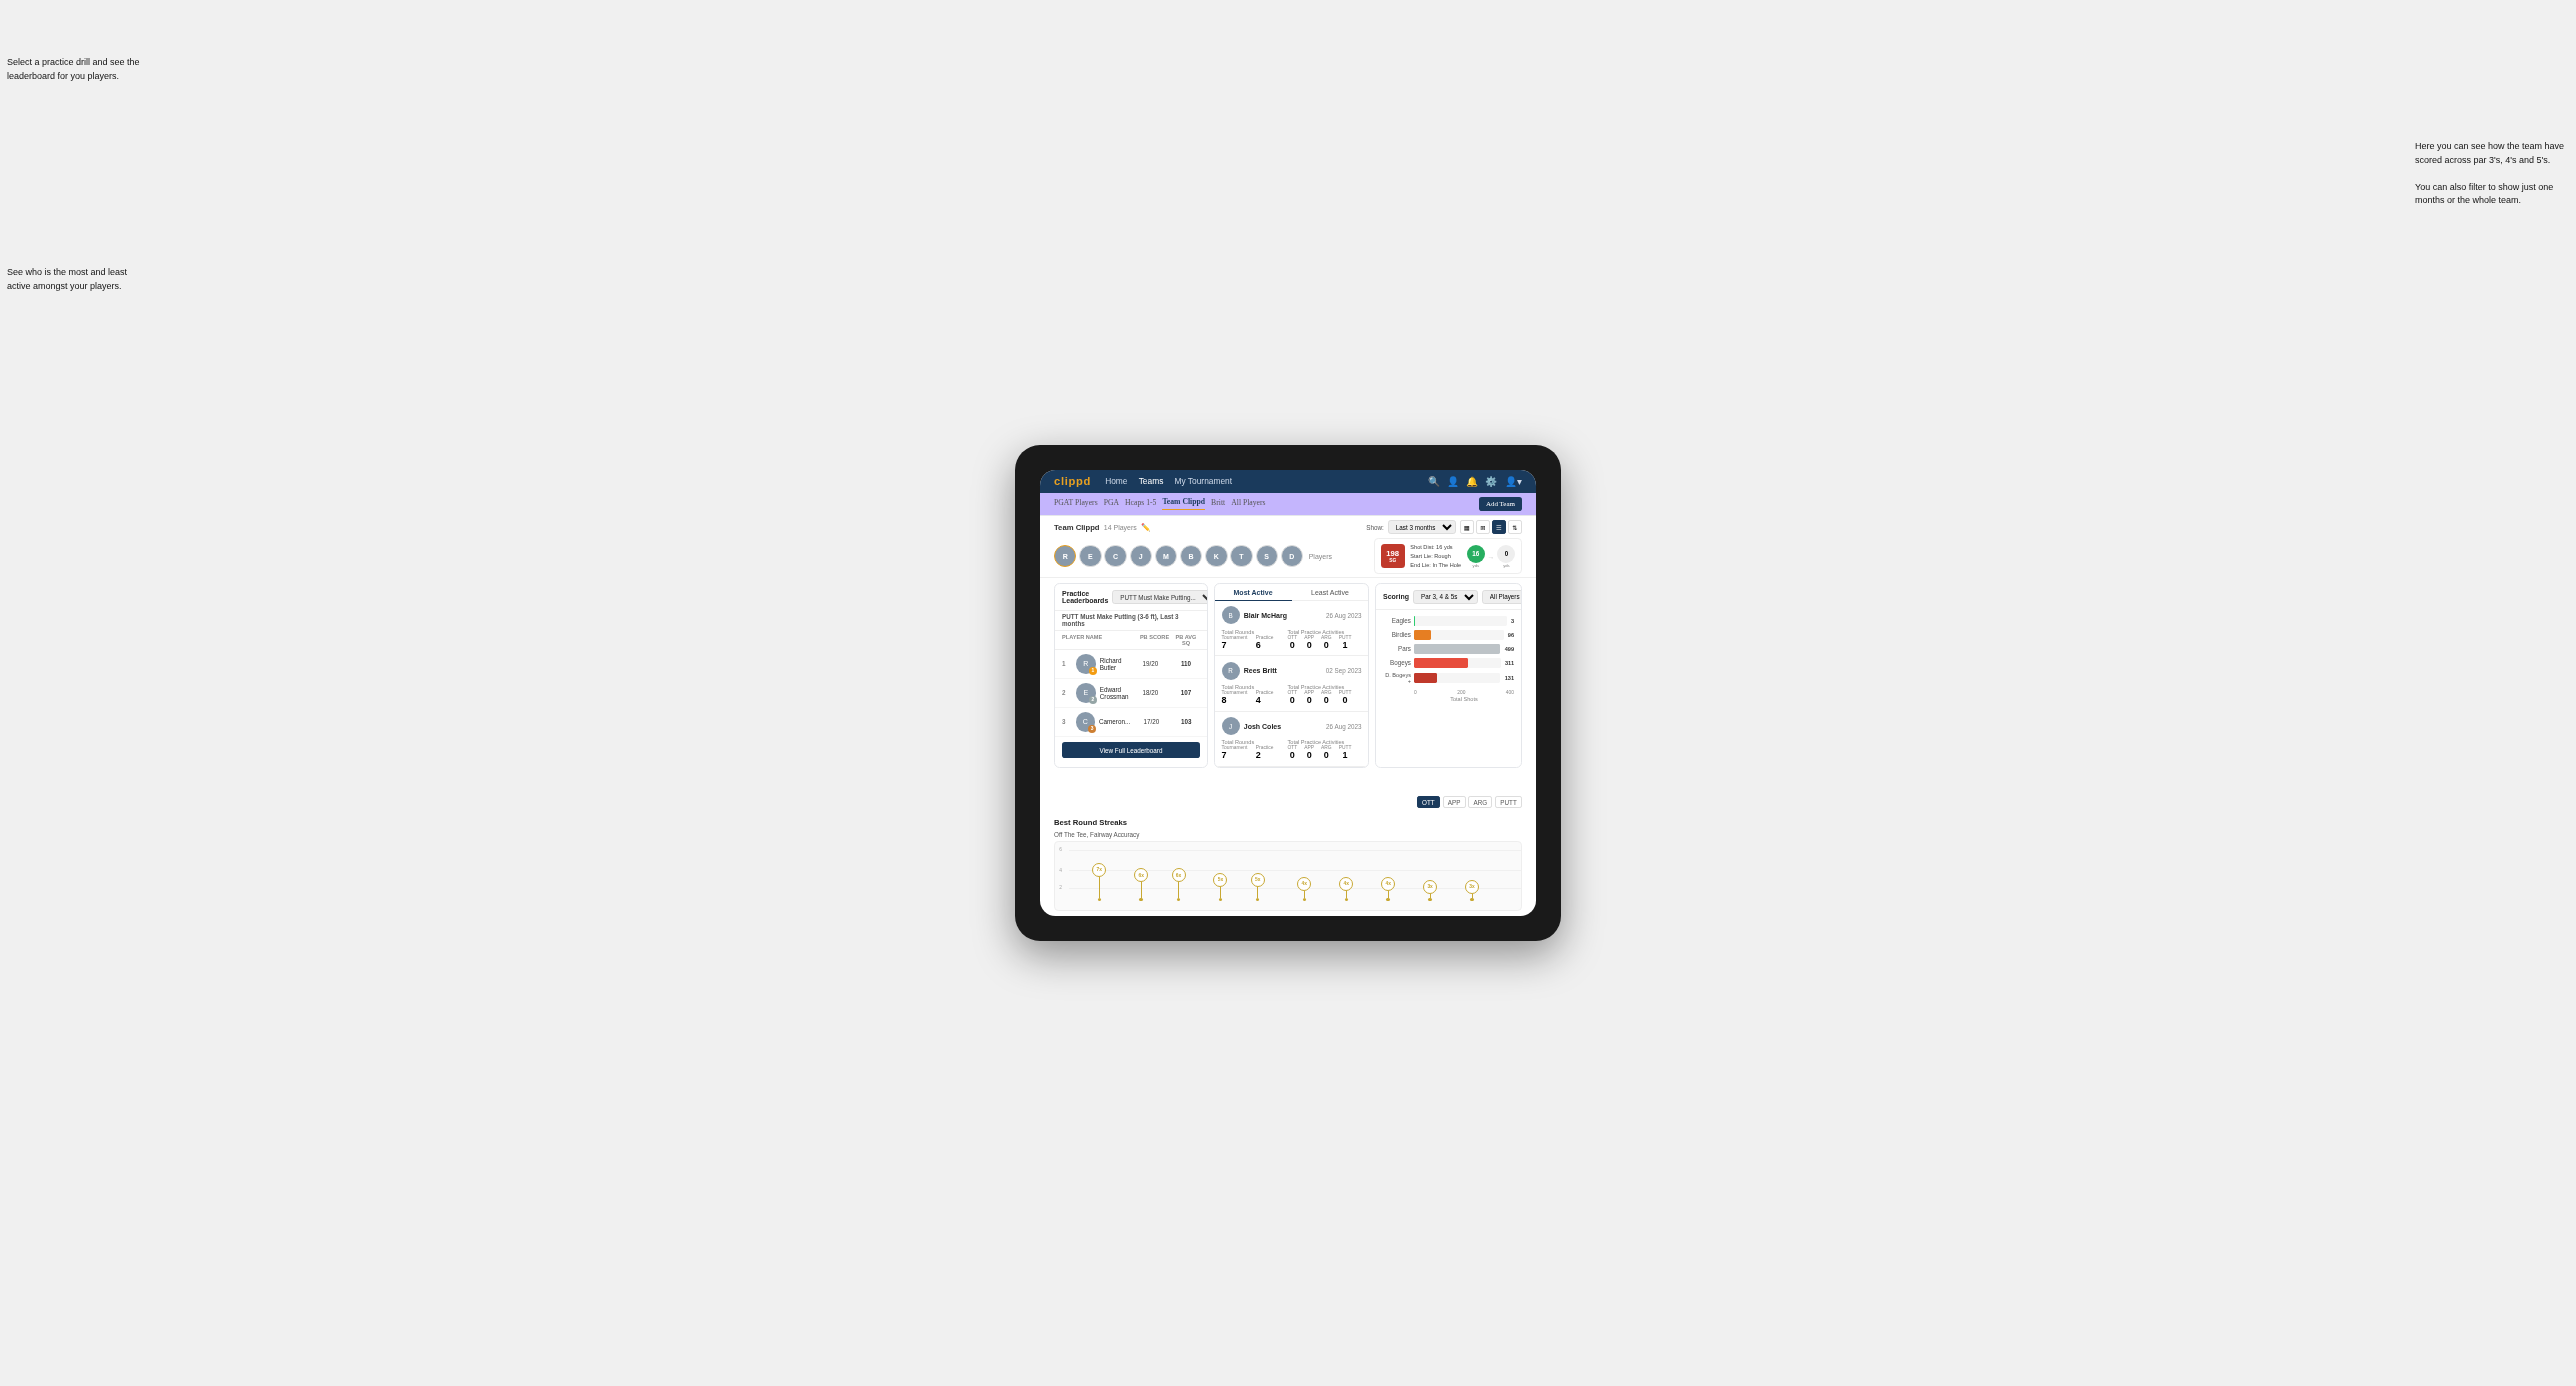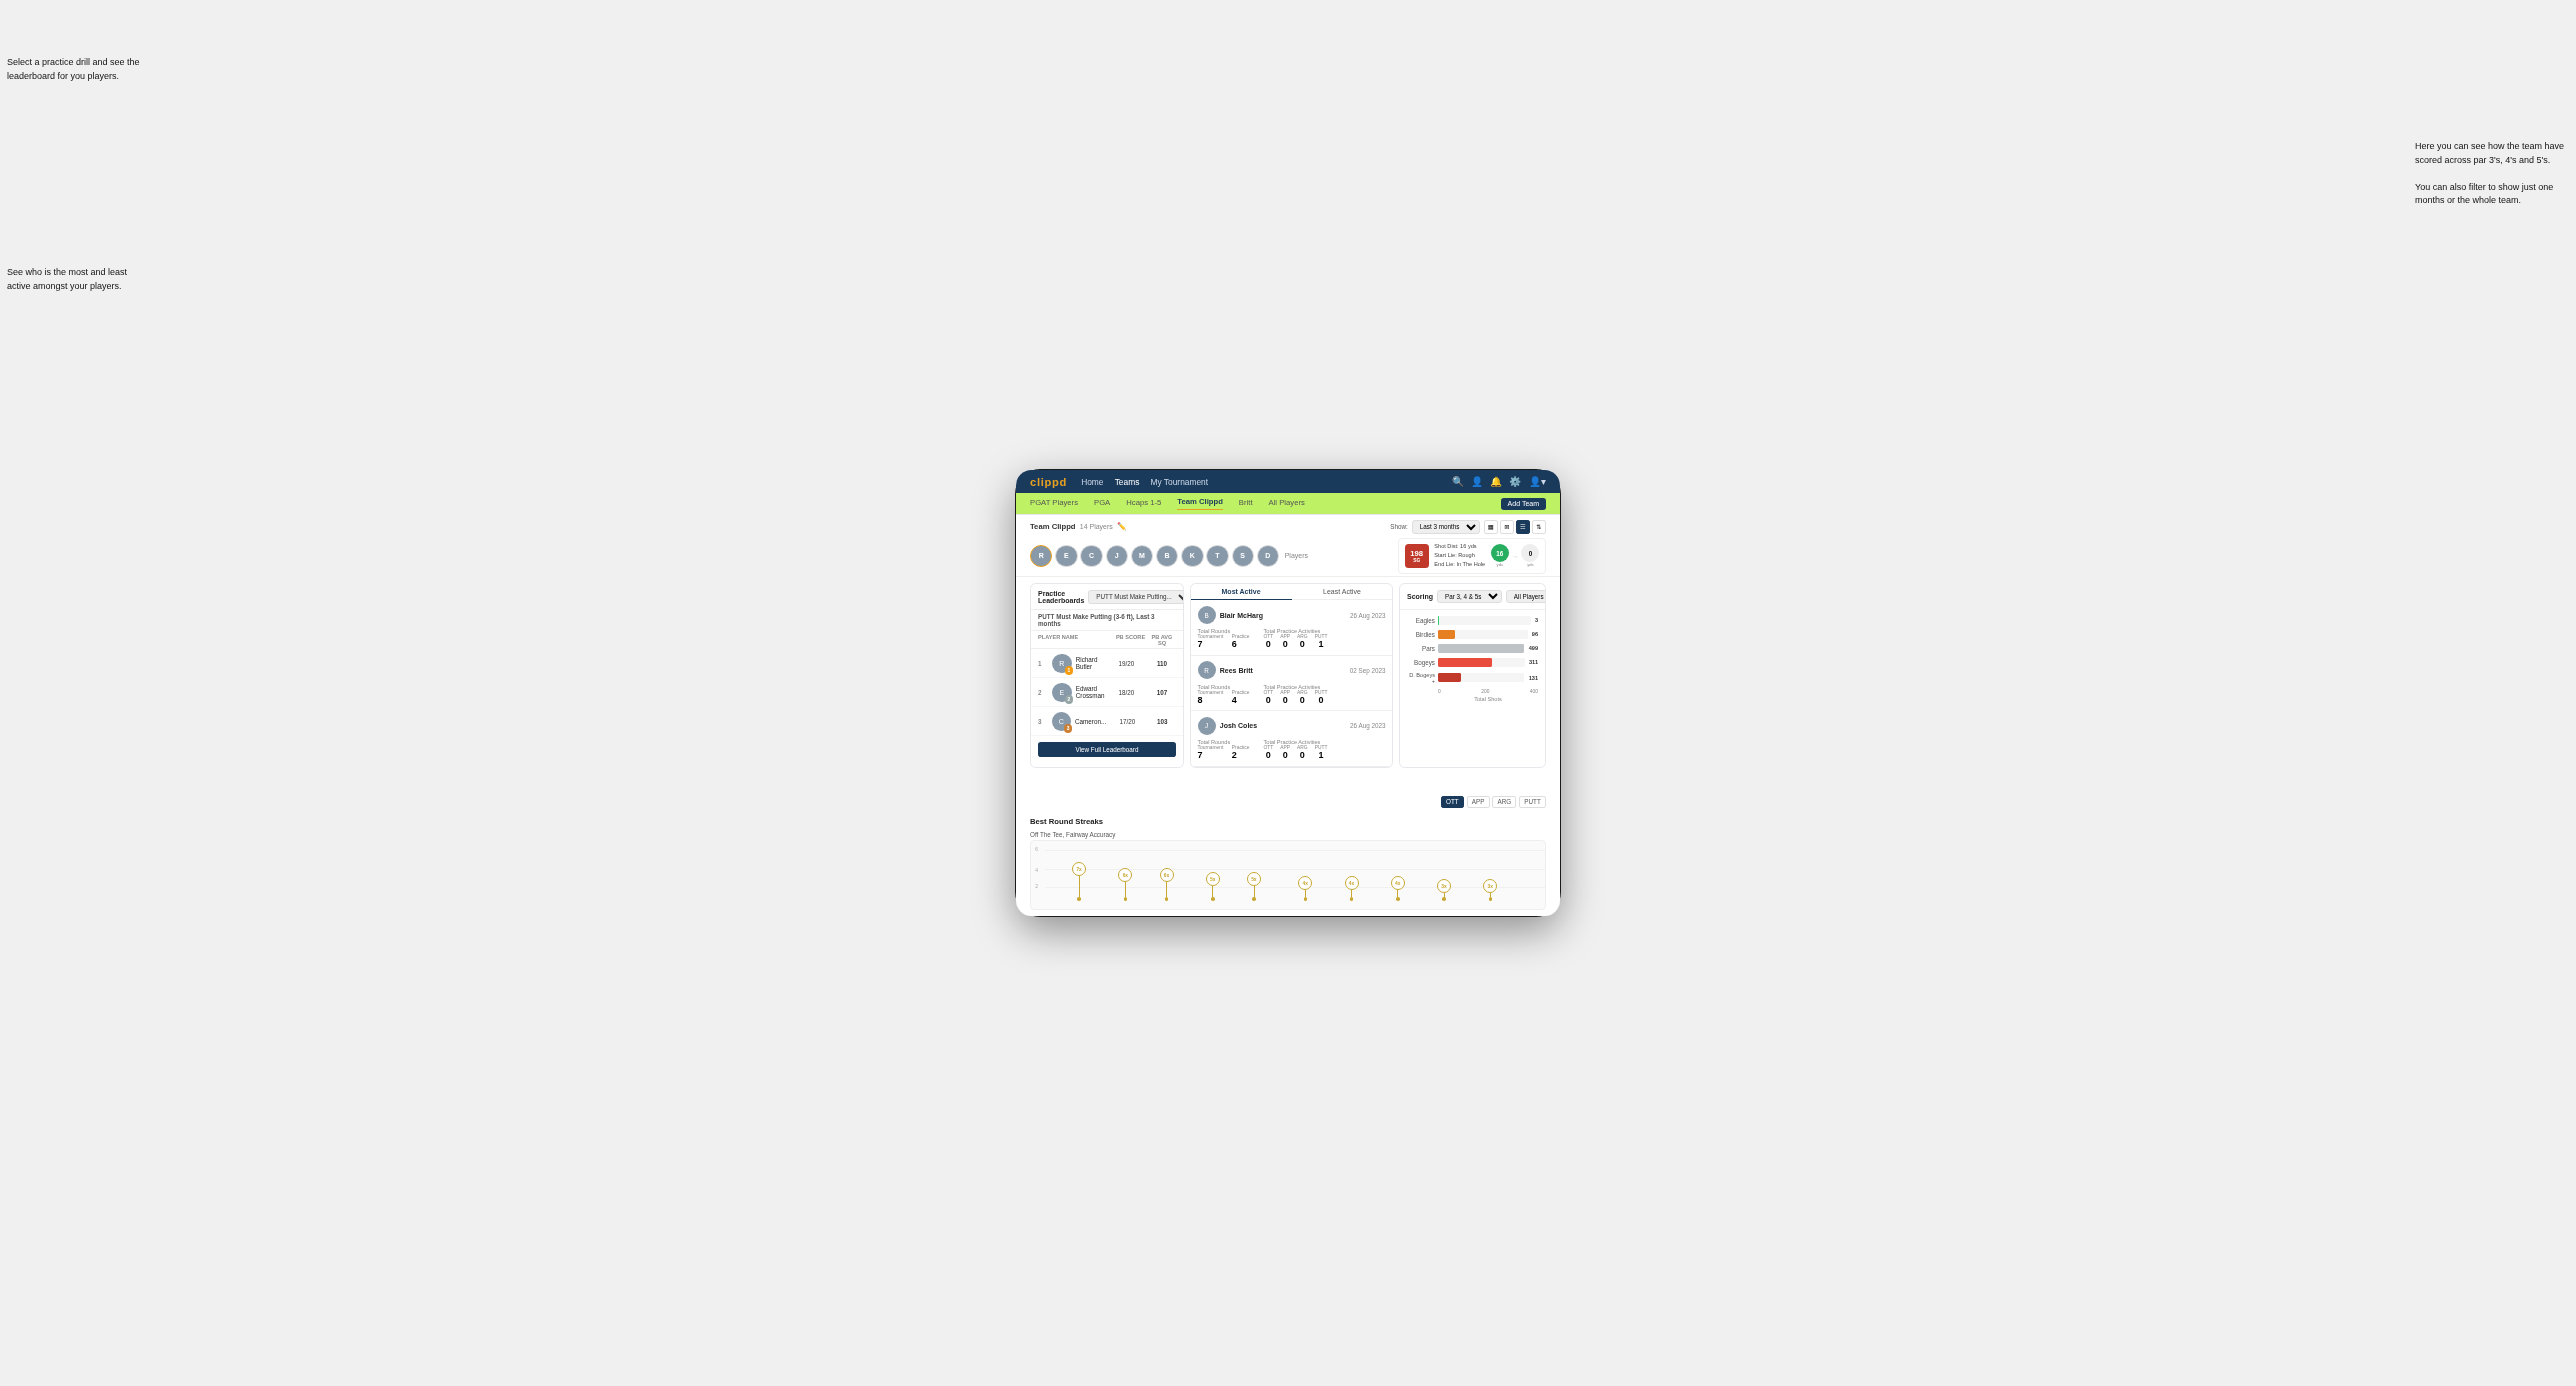--- a/index.html
+++ b/index.html
@@ -34,21 +34,21 @@
     .annotation-right {
       top: 140px;
       right: 7px;
       max-width: 154px;
     }
 
     
     .tablet-frame {
       background: #1a1a1a;
       border-radius: 25px;
-      padding: 1px;
+      padding: 25px;
       box-shadow: 0 14px 42px rgba(0,0,0,0.4);
       width: 546px;
       position: relative;
     }
 
     .tablet-screen {
       background: #fff;
       border-radius: 15.4px;
       overflow: hidden;
       width: 100%;
@@ -84,26 +84,27 @@
       gap: 7px;
       align-items: center;
     }
     .nav-icon {
       color: #cdd8e8;
       font-size: 9.8px;
     }
 
     
     .sub-nav {
-      background: #bef264;
+      background: #c4b5fd;
       display: flex;
       align-items: center;
       padding: 4.2px 14px;
       border-bottom: 0.7px solid #e5e7eb;
-      gap: 16px;
+      gap: 6px;
+      font-family: Liberation Serif, serif;
     }
     .sub-nav-link {
       font-size: 7.7px;
       color: #555;
       cursor: pointer;
       padding-bottom: 2.8px;
     }
     .sub-nav-link.active {
       color: #1a3a5c;
       border-bottom: 1.4px solid #e8a020;

